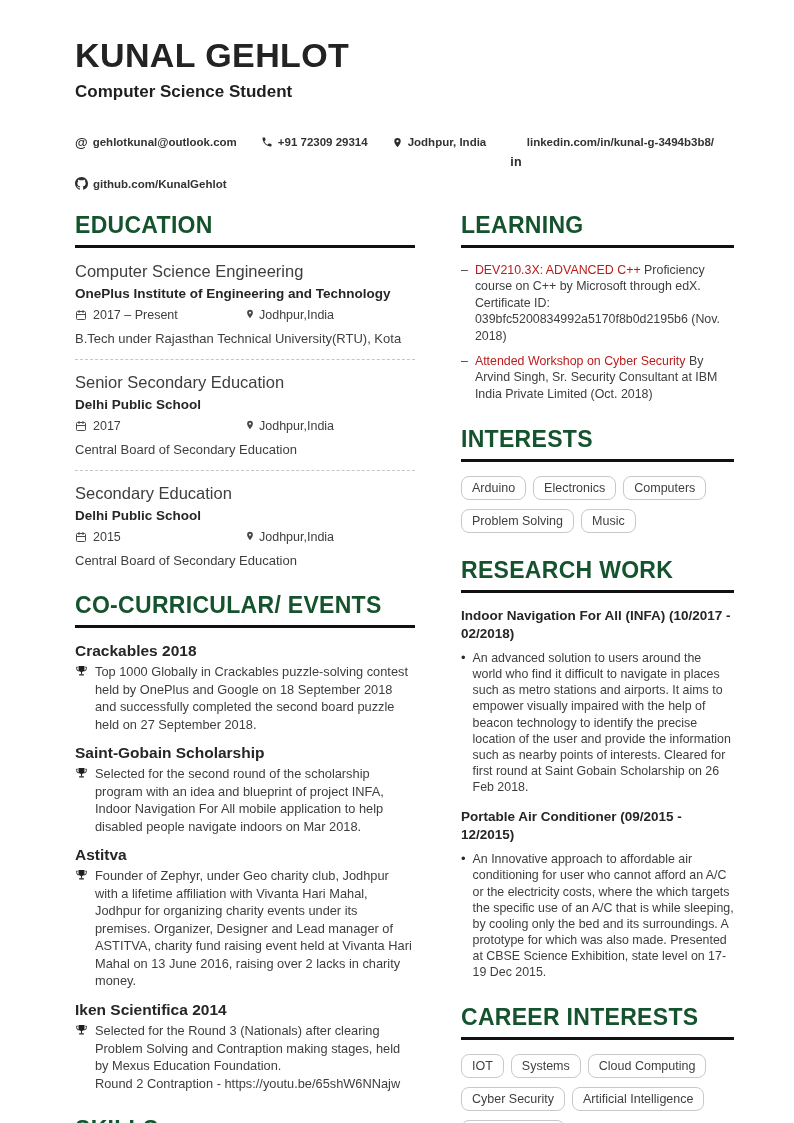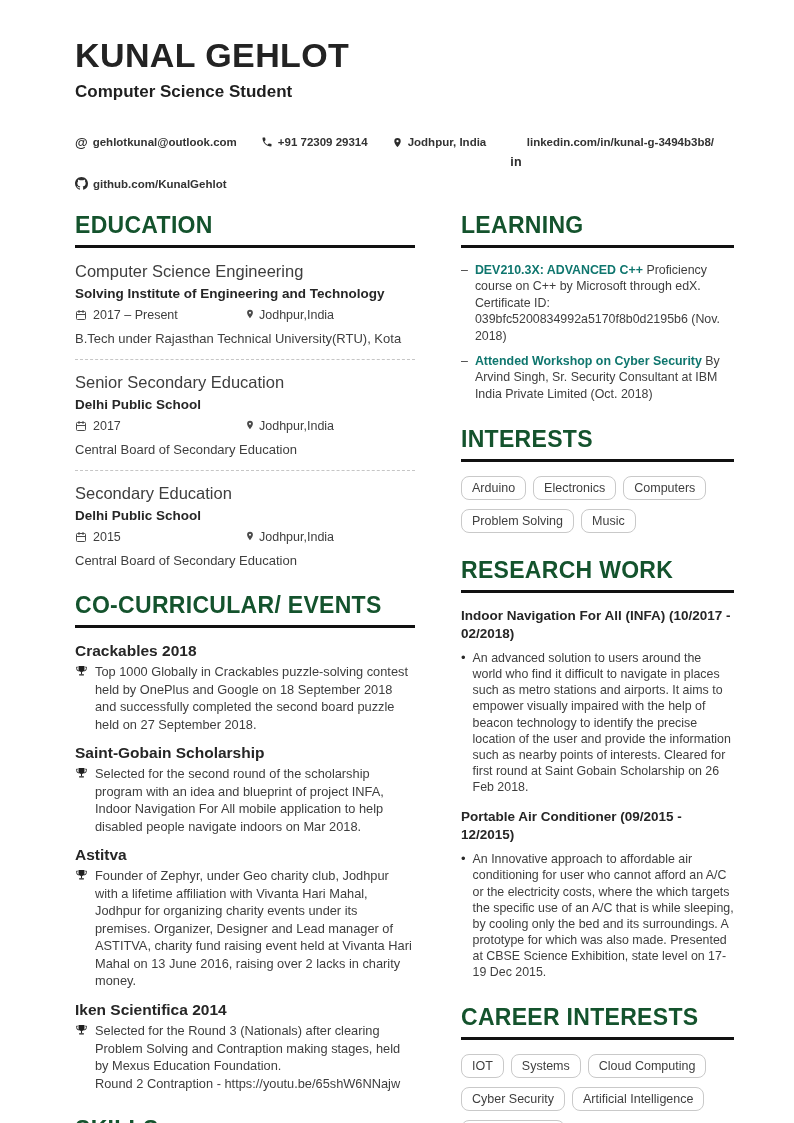--- a/index.html
+++ b/index.html
@@ -43,21 +43,21 @@
   
   .event { margin-bottom:11px; }
   .event-title { font-size:15.5px; font-weight:bold; color:#262626; margin-bottom:3px; }
   .event-body { display:flex; gap:7px; font-size:12.8px; line-height:1.37; color:#3e3e3e; }
   .event-text { white-space:pre-line; flex:1; min-width:0; }
   .bullet-icon { flex:0 0 auto; margin-top:2px; color:#1f1f1f; }
   
   .learn-item { display:flex; gap:7px; font-size:12.4px; line-height:1.32; margin-bottom:9px; }
   .learn-dash { flex:0 0 auto; color:#3e3e3e; }
   .learn-text { flex:1; min-width:0; overflow-wrap:break-word; }
-  .learn-bold { font-weight:bold; color:#0f766e; }
+  .learn-bold { font-weight:normal; color:#b91c1c; }
   
   .tags { display:flex; flex-wrap:wrap; gap:9px 7px; }
   .tag {
     border:1px solid #c9c9c9; border-radius:8px; padding:4px 10px;
     font-size:12.5px; color:#3f3f3f; background:#fff; white-space:nowrap;
   }
   
   .research-item { margin-bottom:13px; }
   .research-title { font-size:13.5px; font-weight:bold; color:#262626; line-height:1.3; margin-bottom:8px; }
   .research-body { display:flex; gap:7px; font-size:12.4px; line-height:1.3; color:#3e3e3e; }
@@ -111,21 +111,21 @@
 
   <div class="columns">
 
     <div class="col-left">
 
       <div class="section">
         <div class="section-heading">EDUCATION</div>
 
         <div>
           <div class="edu-degree">Computer Science Engineering</div>
-          <div class="edu-school">Solving Institute of Engineering and Technology</div>
+          <div class="edu-school">OnePlus Institute of Engineering and Technology</div>
           <div class="edu-meta">
             <span class="meta-date">
               <span class="meta-icon">
                 <svg width="12" height="12" viewBox="0 0 24 24" fill="none" stroke="currentColor" stroke-width="2">
                     <rect x="3" y="5" width="18" height="16" rx="2"></rect>
                     <path d="M8 2v6M16 2v6M3 11h18"></path>
                   </svg>
               </span>
               <span>2017 – Present</span>
             </span>

